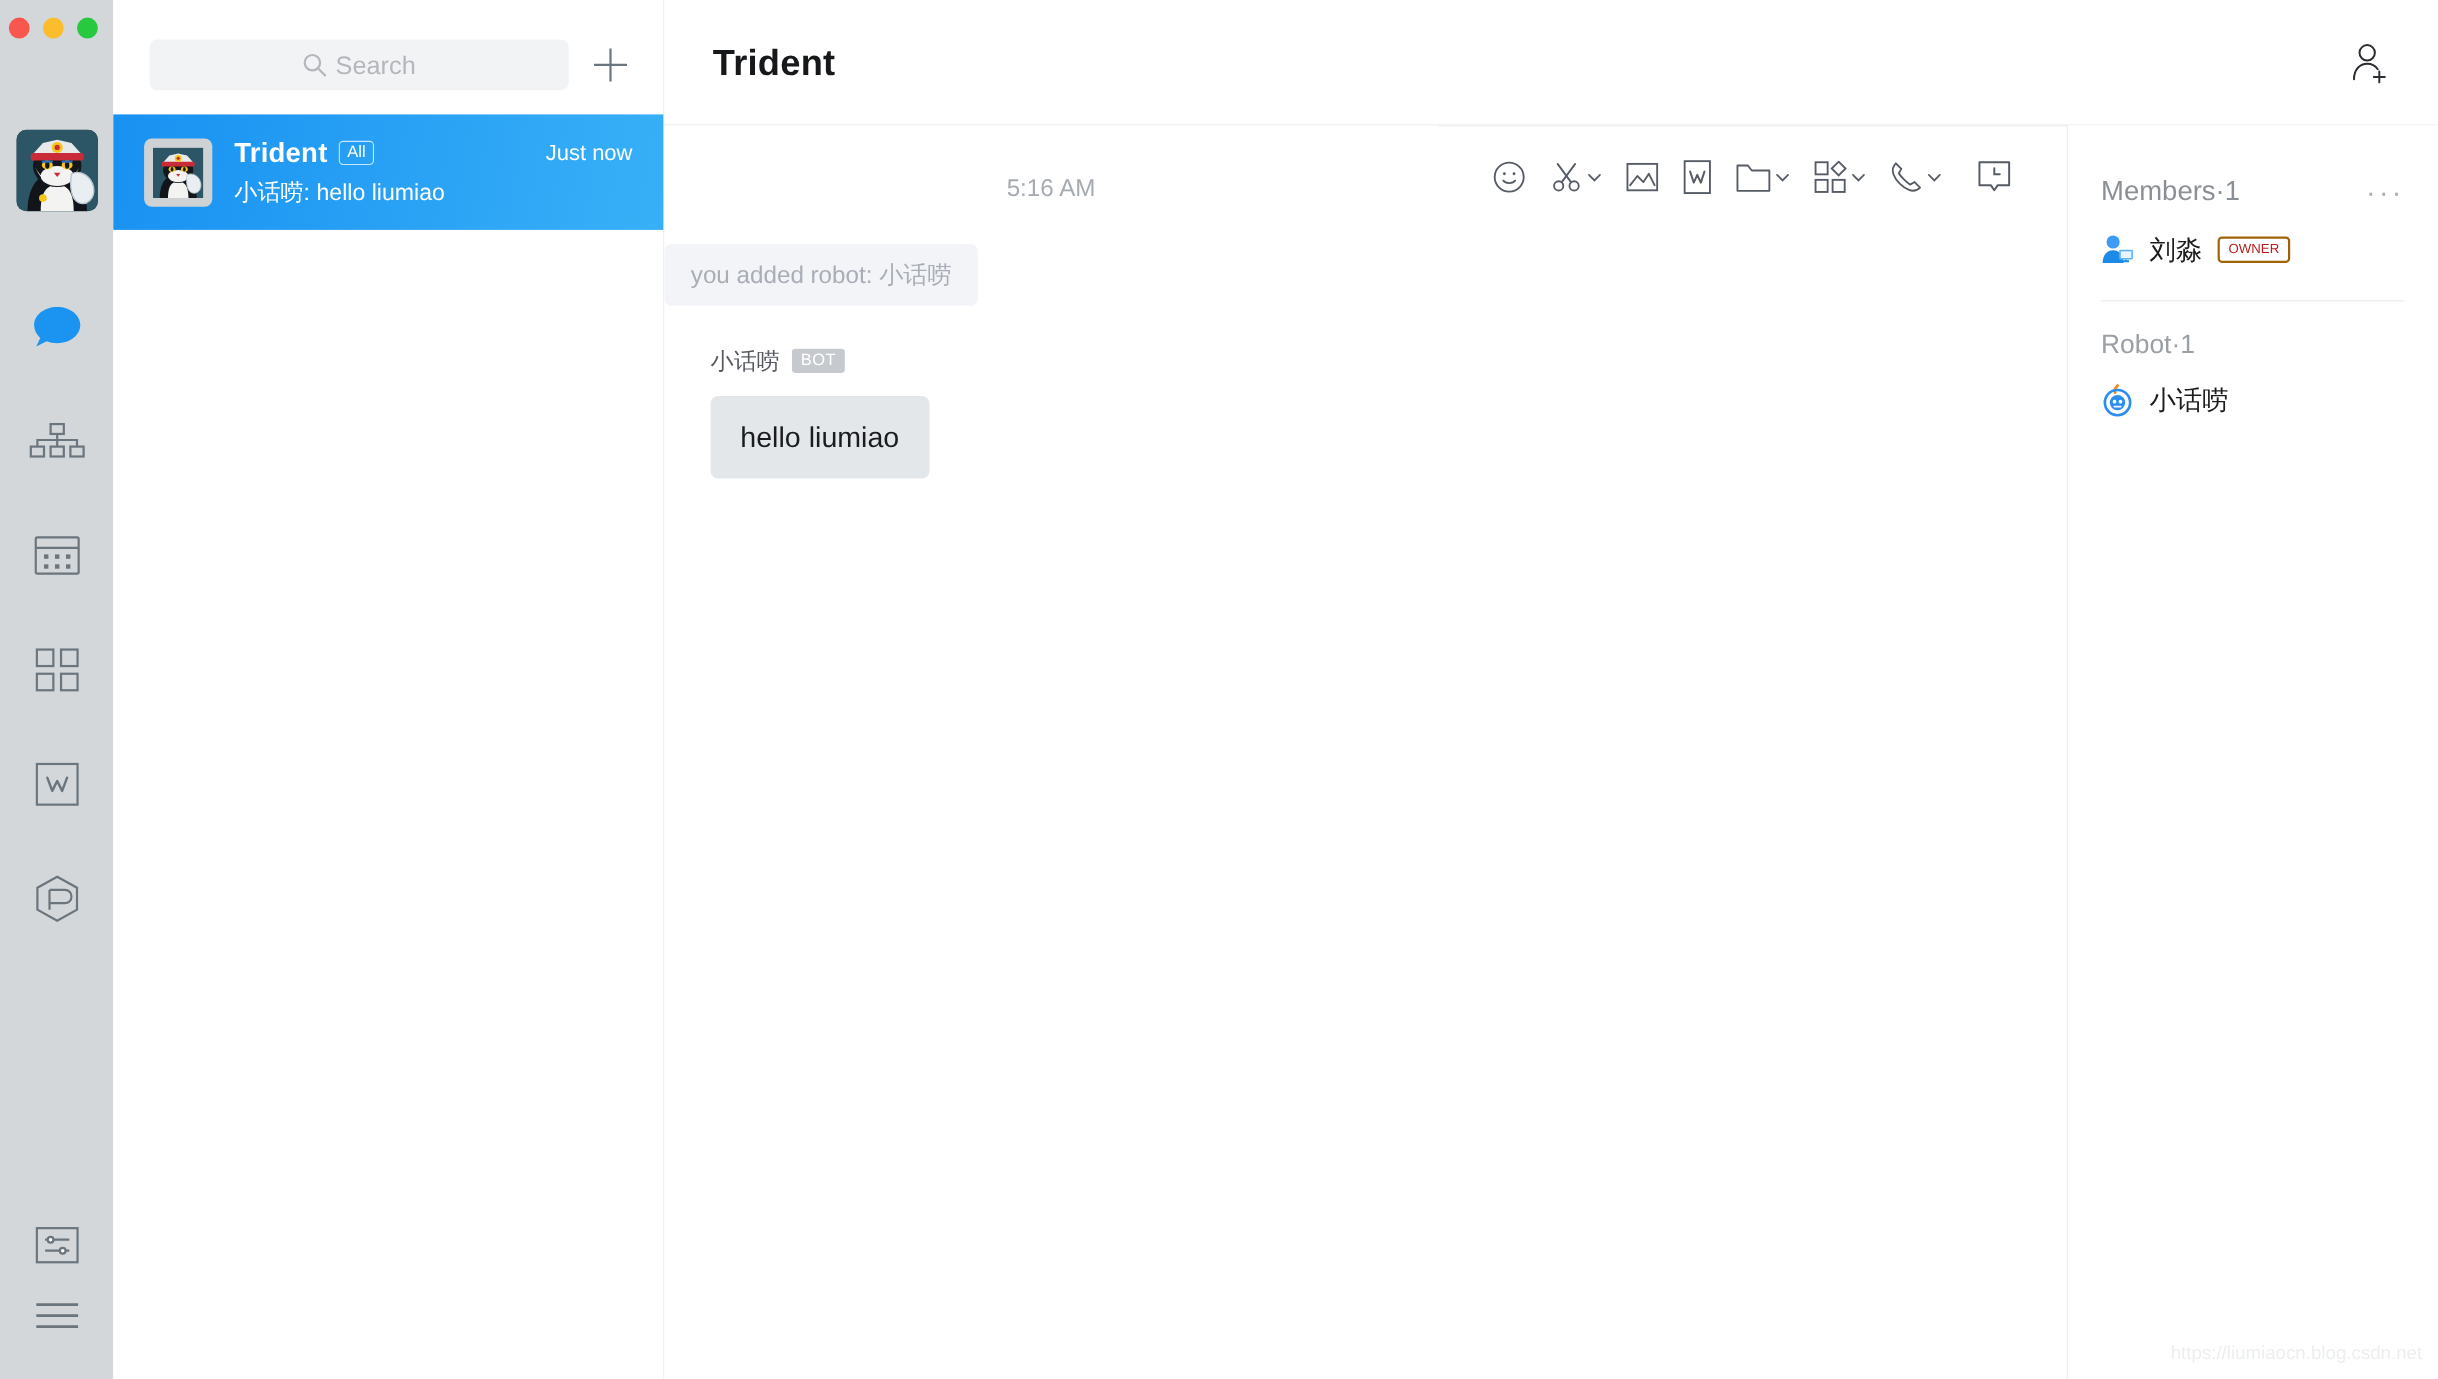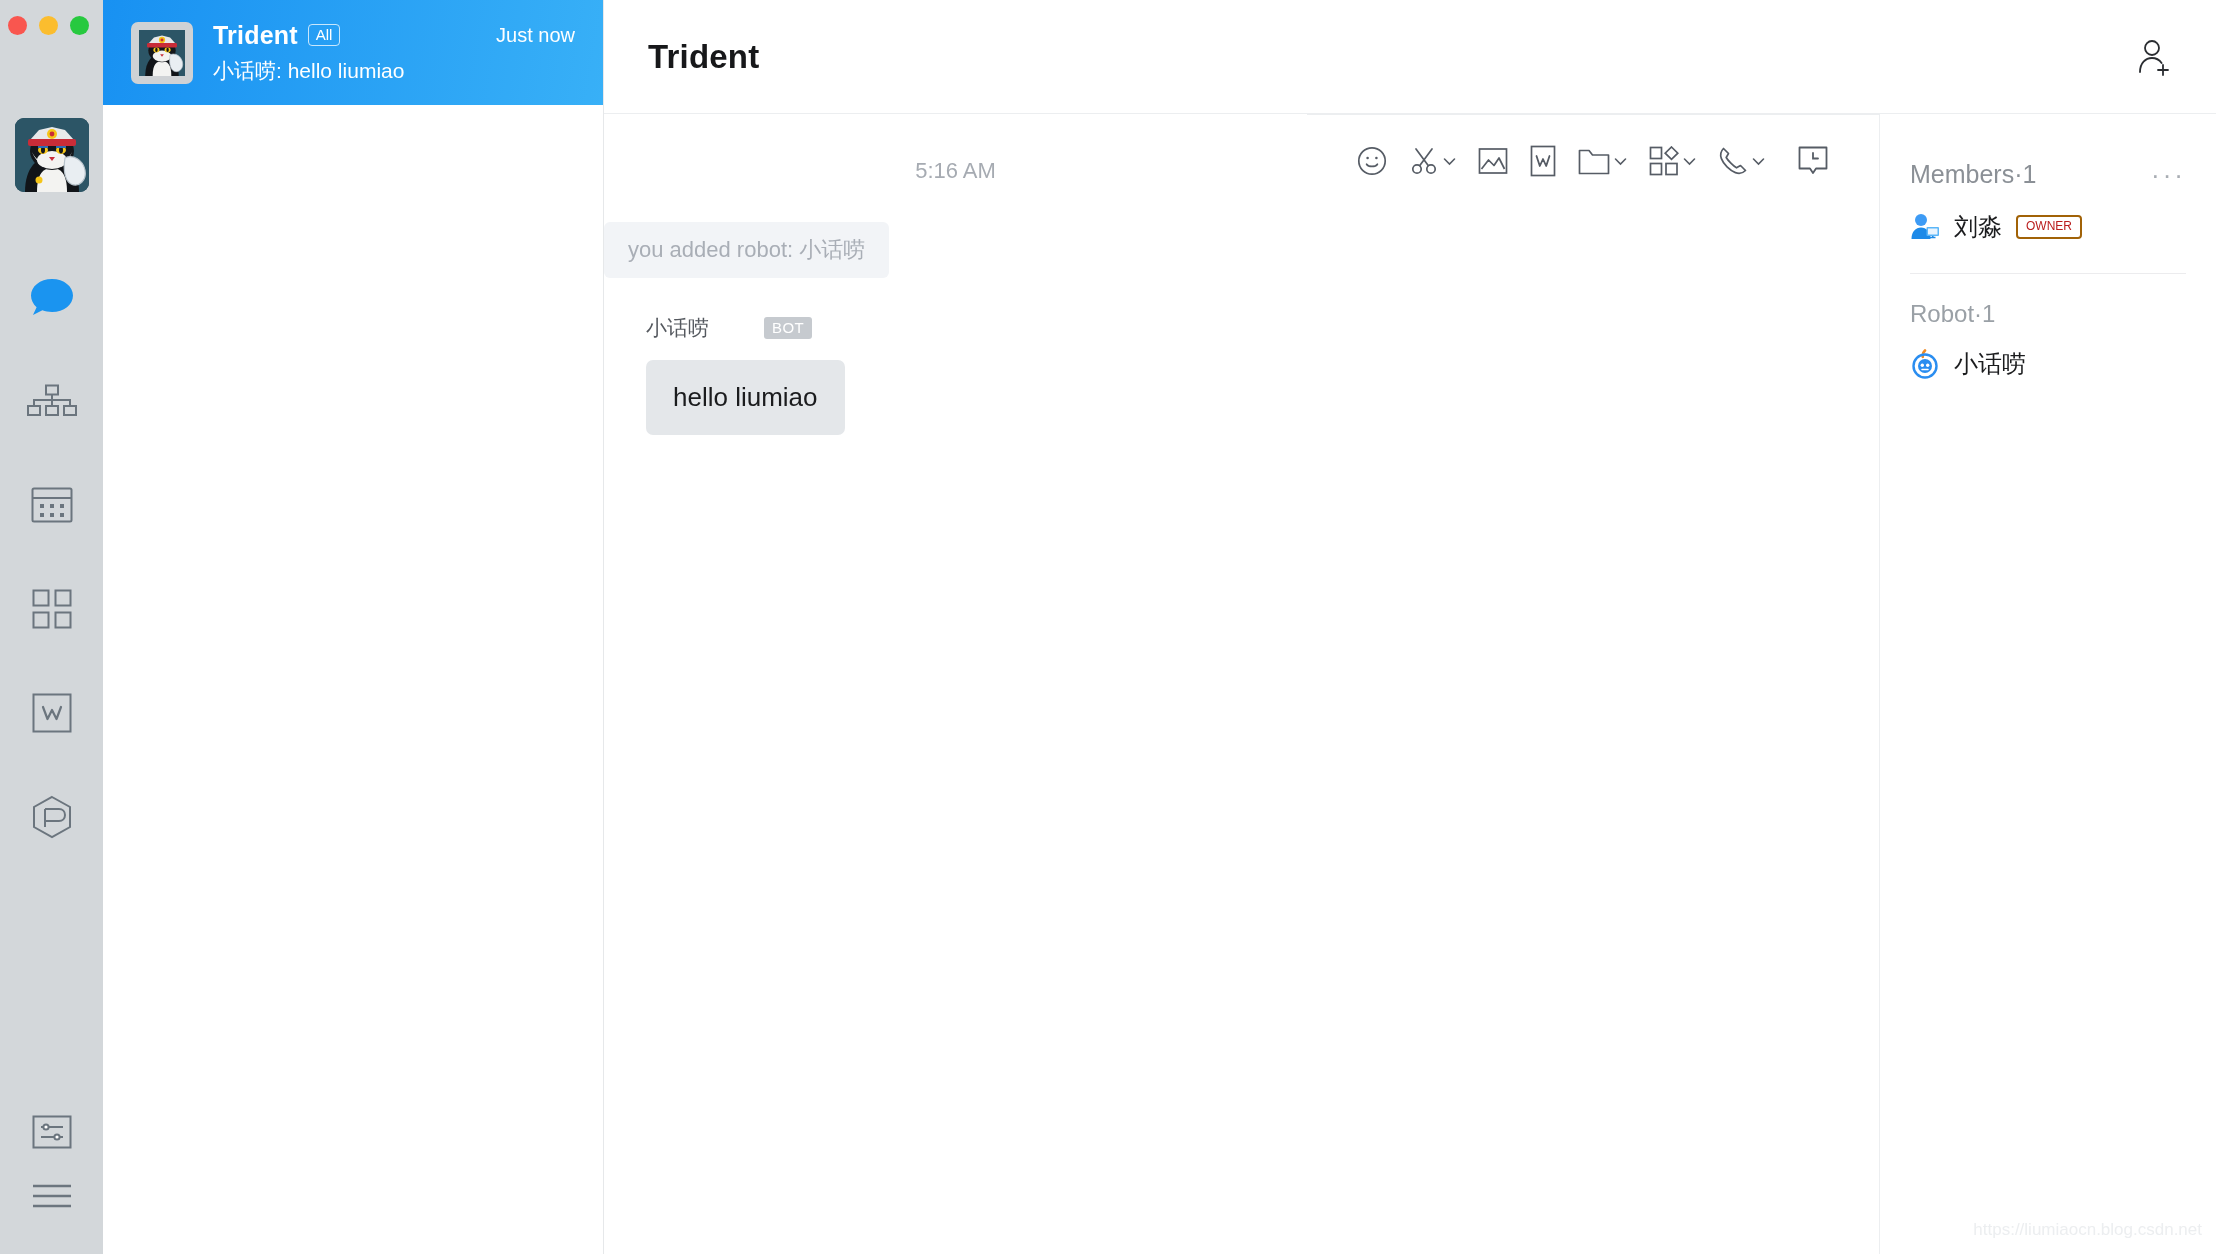--- a/index.html
+++ b/index.html
@@ -107,21 +107,21 @@
   .sys-msg {
     background: #f2f4f7; color: #a9aeb6; font-size: 22px;
     padding: 13px 24px; border-radius: 6px; max-width: 70%;
   }
 
   .msg-block { margin: 36px 0 0 42px; }
   .msg-sender { display: flex; align-items: center; gap: 11px; }
   .sender-name { color: #55595f; font-size: 21px; }
   .bot-badge {
     background: #c6cacf; color: #fff; font-size: 15px;
-    padding: 2px 8px 3px; border-radius: 3px; letter-spacing: .4px; line-height: 1.15; margin-left: 44px;
+    padding: 2px 8px 3px; border-radius: 3px; letter-spacing: .4px; line-height: 1.15;
   }
   .bubble {
     display: inline-block; margin-top: 18px;
     background: #e4e7ea; color: #1b1c1e; font-size: 26px;
     padding: 22px 27px; border-radius: 7px;
   }
 
   
   .composer { flex: 0 0 auto; border-top: 1px solid #eceef0; }
   .toolbar { height: 92px; display: flex; align-items: center; padding: 0 44px; gap: 10px; }
@@ -258,20 +258,34 @@
       <div class="rail-item">
         <svg width="40" height="26" viewBox="0 0 40 26" stroke="#6b757e" stroke-width="2.4">
           <path d="M1 3 L39 3 M1 13 L39 13 M1 23 L39 23"></path>
         </svg>
       </div>
     </div>
   </div>
 
   <div class="convcol">
 
+    <div class="searchbar">
+      <div class="searchbox">
+        <svg width="22" height="22" viewBox="0 0 22 22" fill="none" stroke="#b3b6bb" stroke-width="2">
+          <circle cx="9" cy="9" r="7"></circle>
+            <path d="M14.2 14.2 L20.5 20.5" stroke-linecap="round"></path>
+        </svg>
+        <span class="ph">Search</span>
+      </div>
+      <div class="plus-btn">
+        <svg width="34" height="34" viewBox="0 0 34 34" stroke="#6b757e" stroke-width="2">
+          <path d="M17 2 L17 32 M2 17 L32 17"></path>
+        </svg>
+      </div>
+    </div>
 
     <div class="conv">
       <div class="conv-avatar">
         <div class="inner">
           <svg width="46" height="46" viewBox="0 0 74 74">
             <rect width="74" height="74" fill="#2c5566"></rect>
             <path d="M10 74 C10 50 22 38 37 38 C52 38 64 50 64 74 Z" fill="#111418"></path>
             <path d="M22 74 C22 56 28 50 37 50 C46 50 52 56 52 74 Z" fill="#f3f3f1"></path>
             <ellipse cx="37" cy="33" rx="22" ry="19" fill="#14171b"></ellipse>
             <ellipse cx="37" cy="42" rx="15" ry="9" fill="#f3f3f1"></ellipse>

